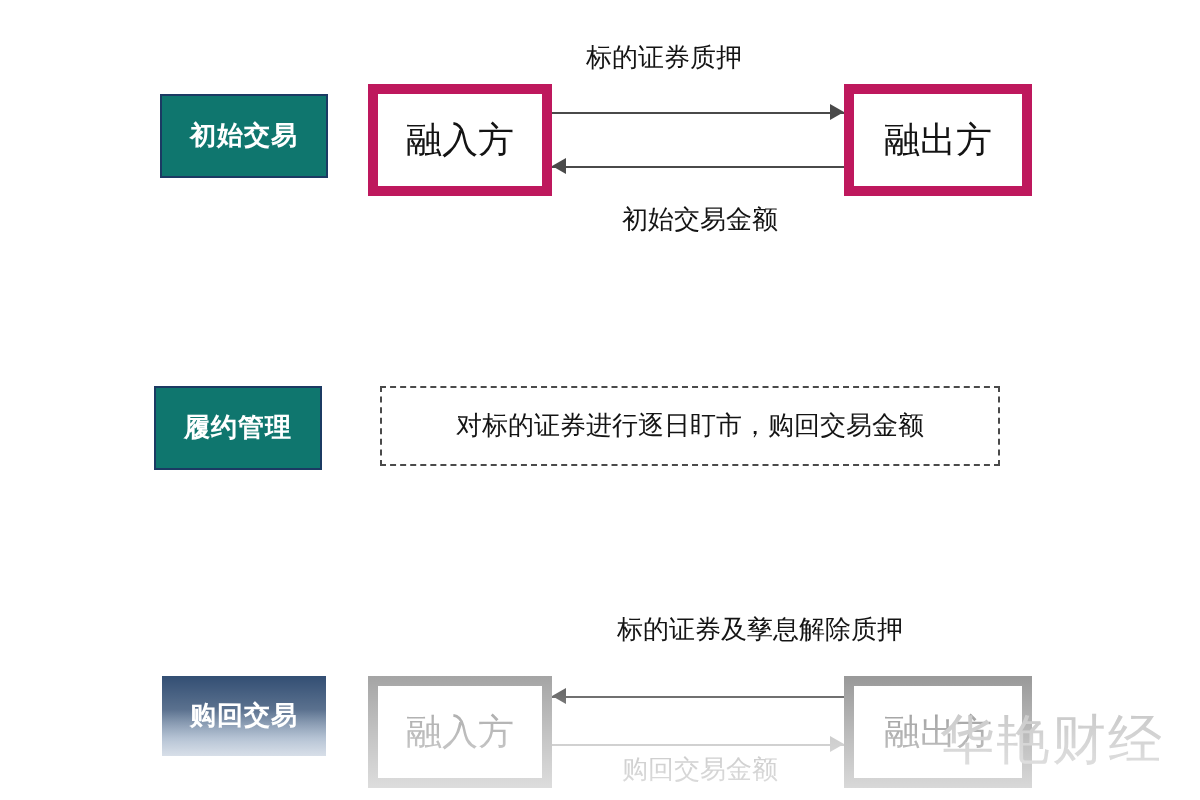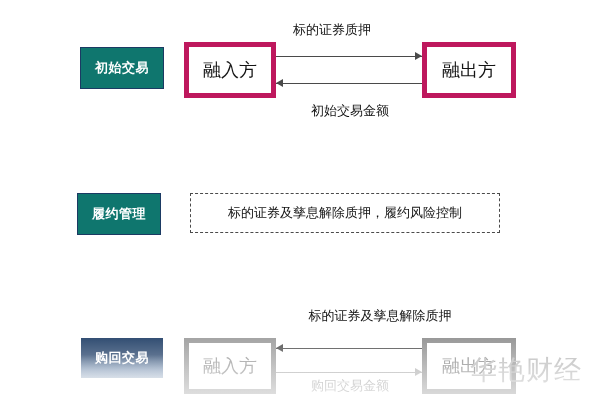--- a/index.html
+++ b/index.html
@@ -162,21 +162,21 @@
   <div class="line" style="left:276px; top:56px; width:146px;"></div>
   <div class="arrow-head right" style="left:415px; top:52px;"></div>
   <div class="caption cap-pledge-top">标的证券质押</div>
 
   <div class="line" style="left:276px; top:83px; width:146px;"></div>
   <div class="arrow-head left" style="left:276px; top:79px;"></div>
   <div class="caption cap-initial-amt">初始交易金额</div>
 
   <div class="stage-label s2">履约管理</div>
 
-  <div class="note-box">标的证券及孳息解除质押，履约风险控制</div>
+  <div class="note-box">对标的证券进行逐日盯市，购回交易金额</div>
 
   <div class="stage-label s3">购回交易</div>
 
   <div class="party-box borrower-bot">融入方</div>
 
   <div class="party-box lender-bot">融出方</div>
 
   <div class="line" style="left:276px; top:348px; width:146px;"></div>
   <div class="arrow-head left" style="left:276px; top:344px;"></div>
   <div class="caption wrap cap-release">标的证券及孳息解除质押</div>

